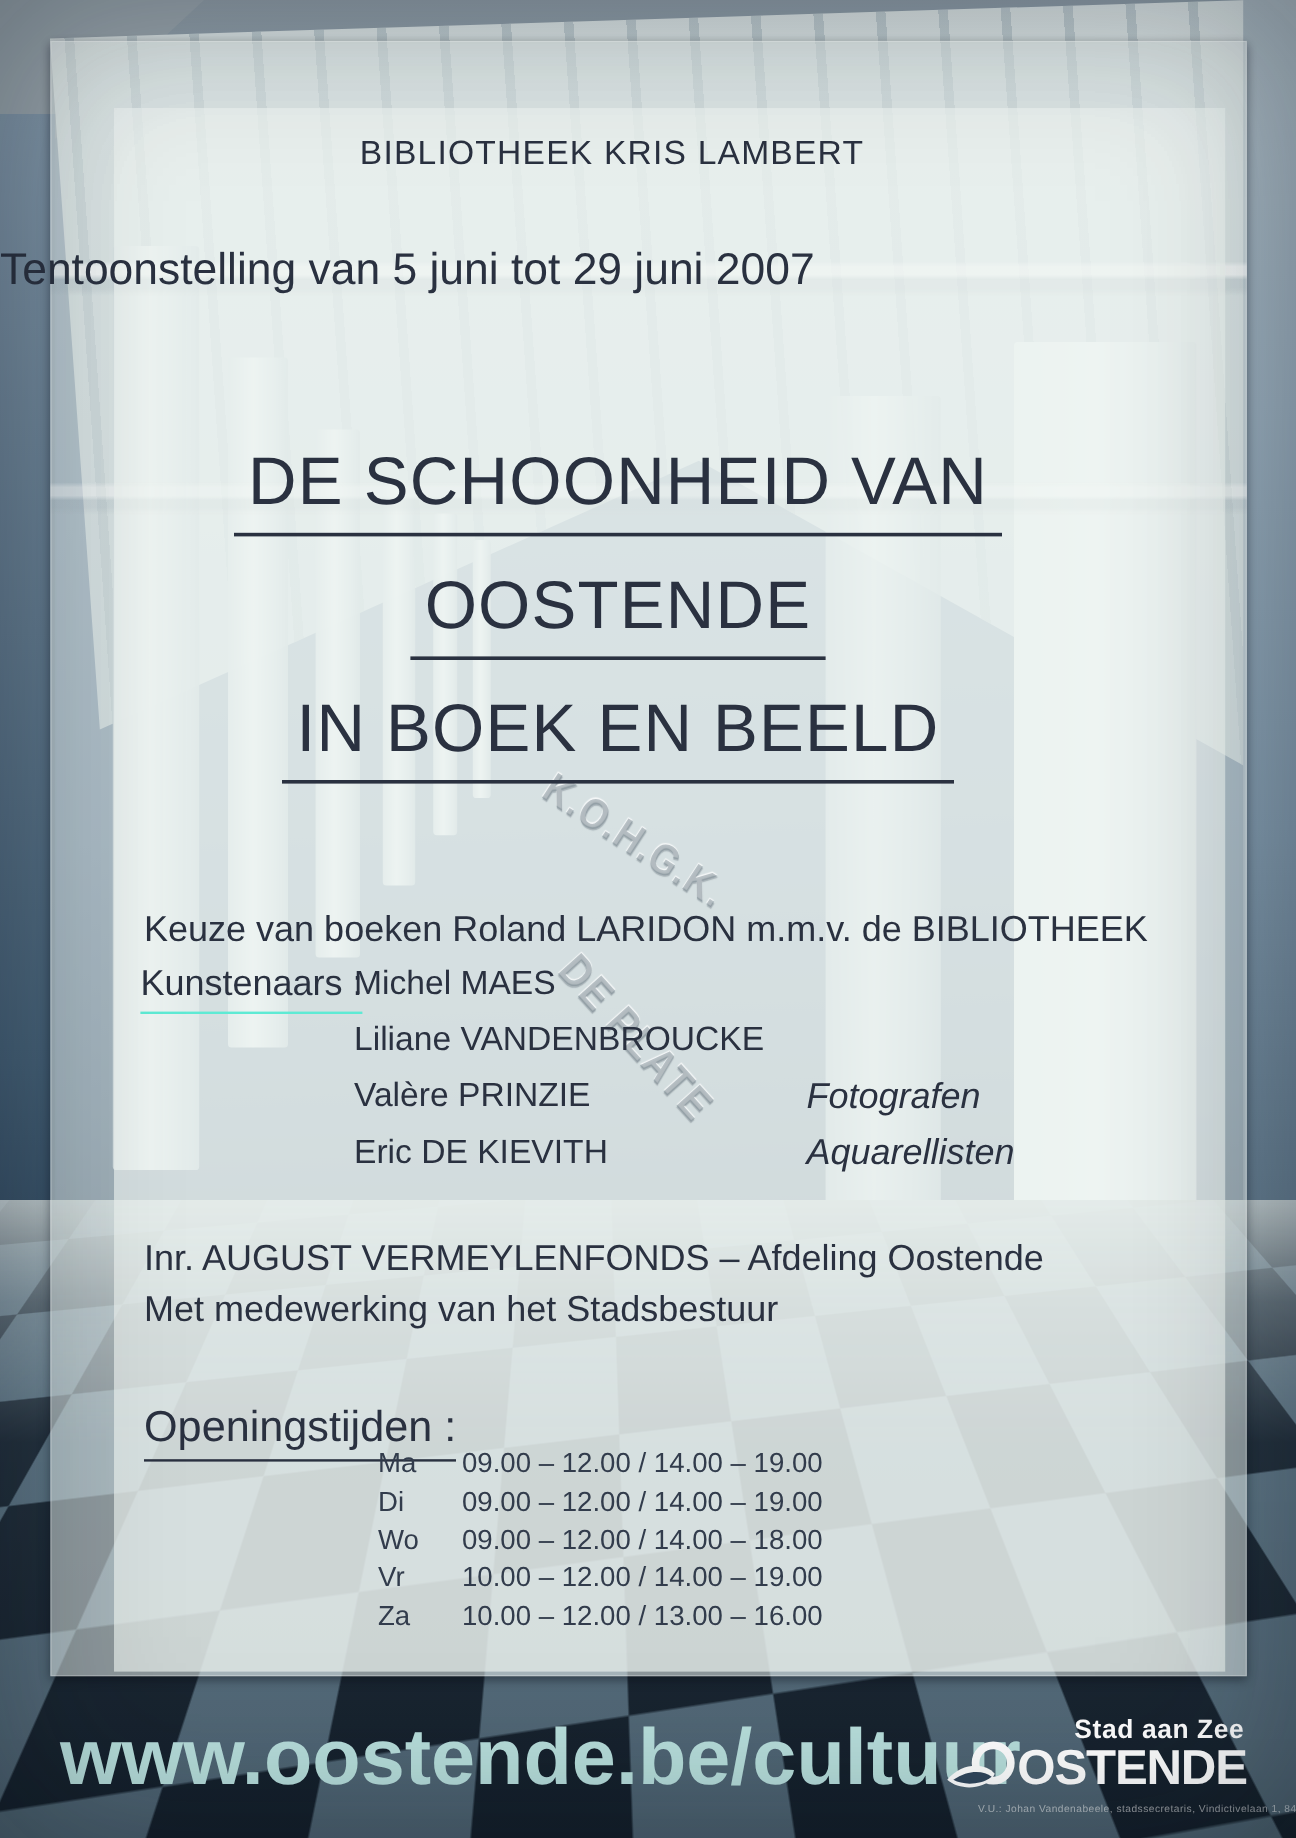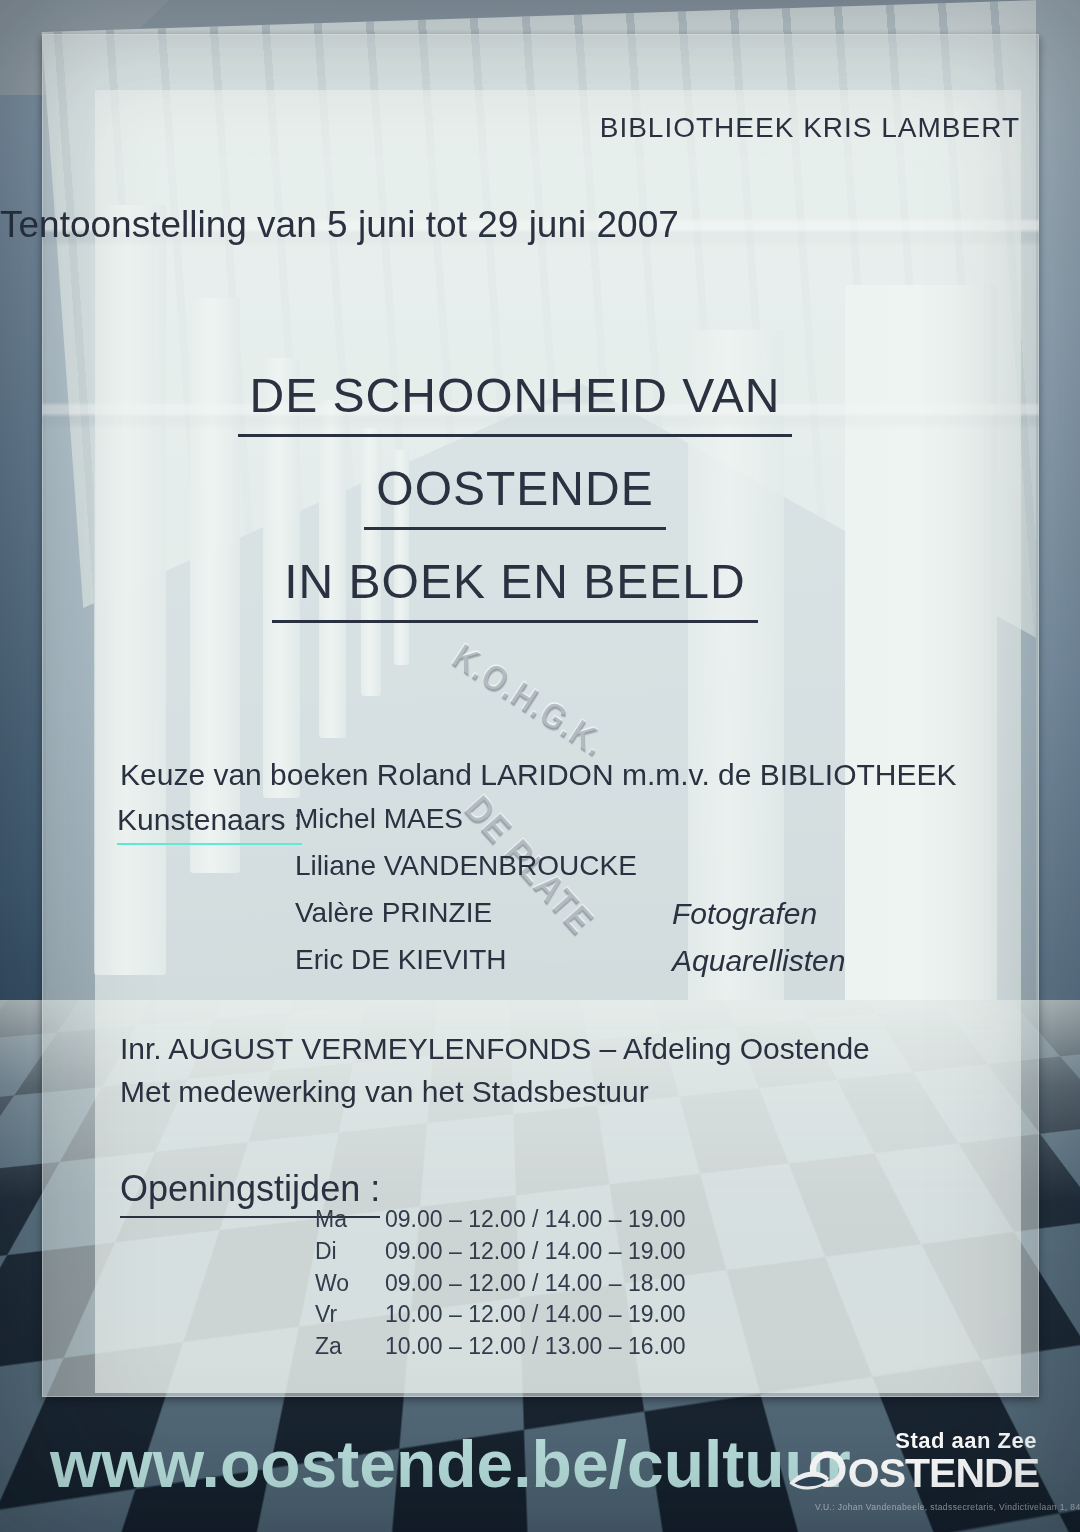--- a/index.html
+++ b/index.html
@@ -49,25 +49,25 @@
     background:
       linear-gradient(180deg,transparent 0 13.5%,rgba(255,255,255,.55) 13.8% 14.3%,rgba(150,166,176,.22) 14.6% 15.1%,transparent 15.6% 100%),
       linear-gradient(180deg,transparent 0 27%,rgba(255,255,255,.4) 27.3% 27.8%,rgba(150,166,176,.18) 28.1% 28.5%,transparent 29% 100%);}
   
   .wm{position:absolute;font-weight:bold;color:rgba(122,135,144,.48);letter-spacing:2px;
     text-shadow:-1px -1px 1px rgba(255,255,255,.75),1px 1px 1px rgba(80,92,104,.35);}
   .wm1{left:468px;top:636px;font-size:36px;transform:rotate(33deg) scaleX(.85);transform-origin:left top;}
   .wm2{left:488px;top:788px;font-size:38px;transform:rotate(48deg) scaleX(.85);transform-origin:left top;}
   
   .content{position:absolute;inset:0;color:#2a3140;}
-  .hdr{position:absolute;left:0;right:60px;top:112px;text-align:right;font-size:28px;letter-spacing:1px;}
+  .hdr{position:absolute;left:0;right:60px;top:112px;text-align:center;font-size:28px;letter-spacing:1px;}
   .sub{position:absolute;left:0;right:40px;top:204px;text-align:left;font-size:37px;}
   .titleblock{position:absolute;left:0;right:50px;top:368px;text-align:center;}
   .titleline{margin-bottom:24px;}
-  .titleline span{display:inline-block;font-size:48px;letter-spacing:1px;
+  .titleline span{display:inline-block;font-size:56px;letter-spacing:1px;
     border-bottom:3px solid #2a3140;padding:0 12px 11px 12px;}
   .bodyline{position:absolute;left:120px;font-size:30px;white-space:nowrap;}
   .keuze{top:712px;margin-top:46px;}
   .kun-label{position:absolute;left:117px;top:803px;font-size:30px;
     border-bottom:2px solid #5eead4;padding-bottom:6px;}
   .artists{position:absolute;left:0;top:803px;right:0;}
   .arow{position:relative;height:47px;}
   .aname{position:absolute;left:295px;font-size:28px;white-space:nowrap;}
   .acat{position:absolute;left:672px;font-size:30px;font-style:italic;white-space:nowrap;}
   .org{top:1032px;}

